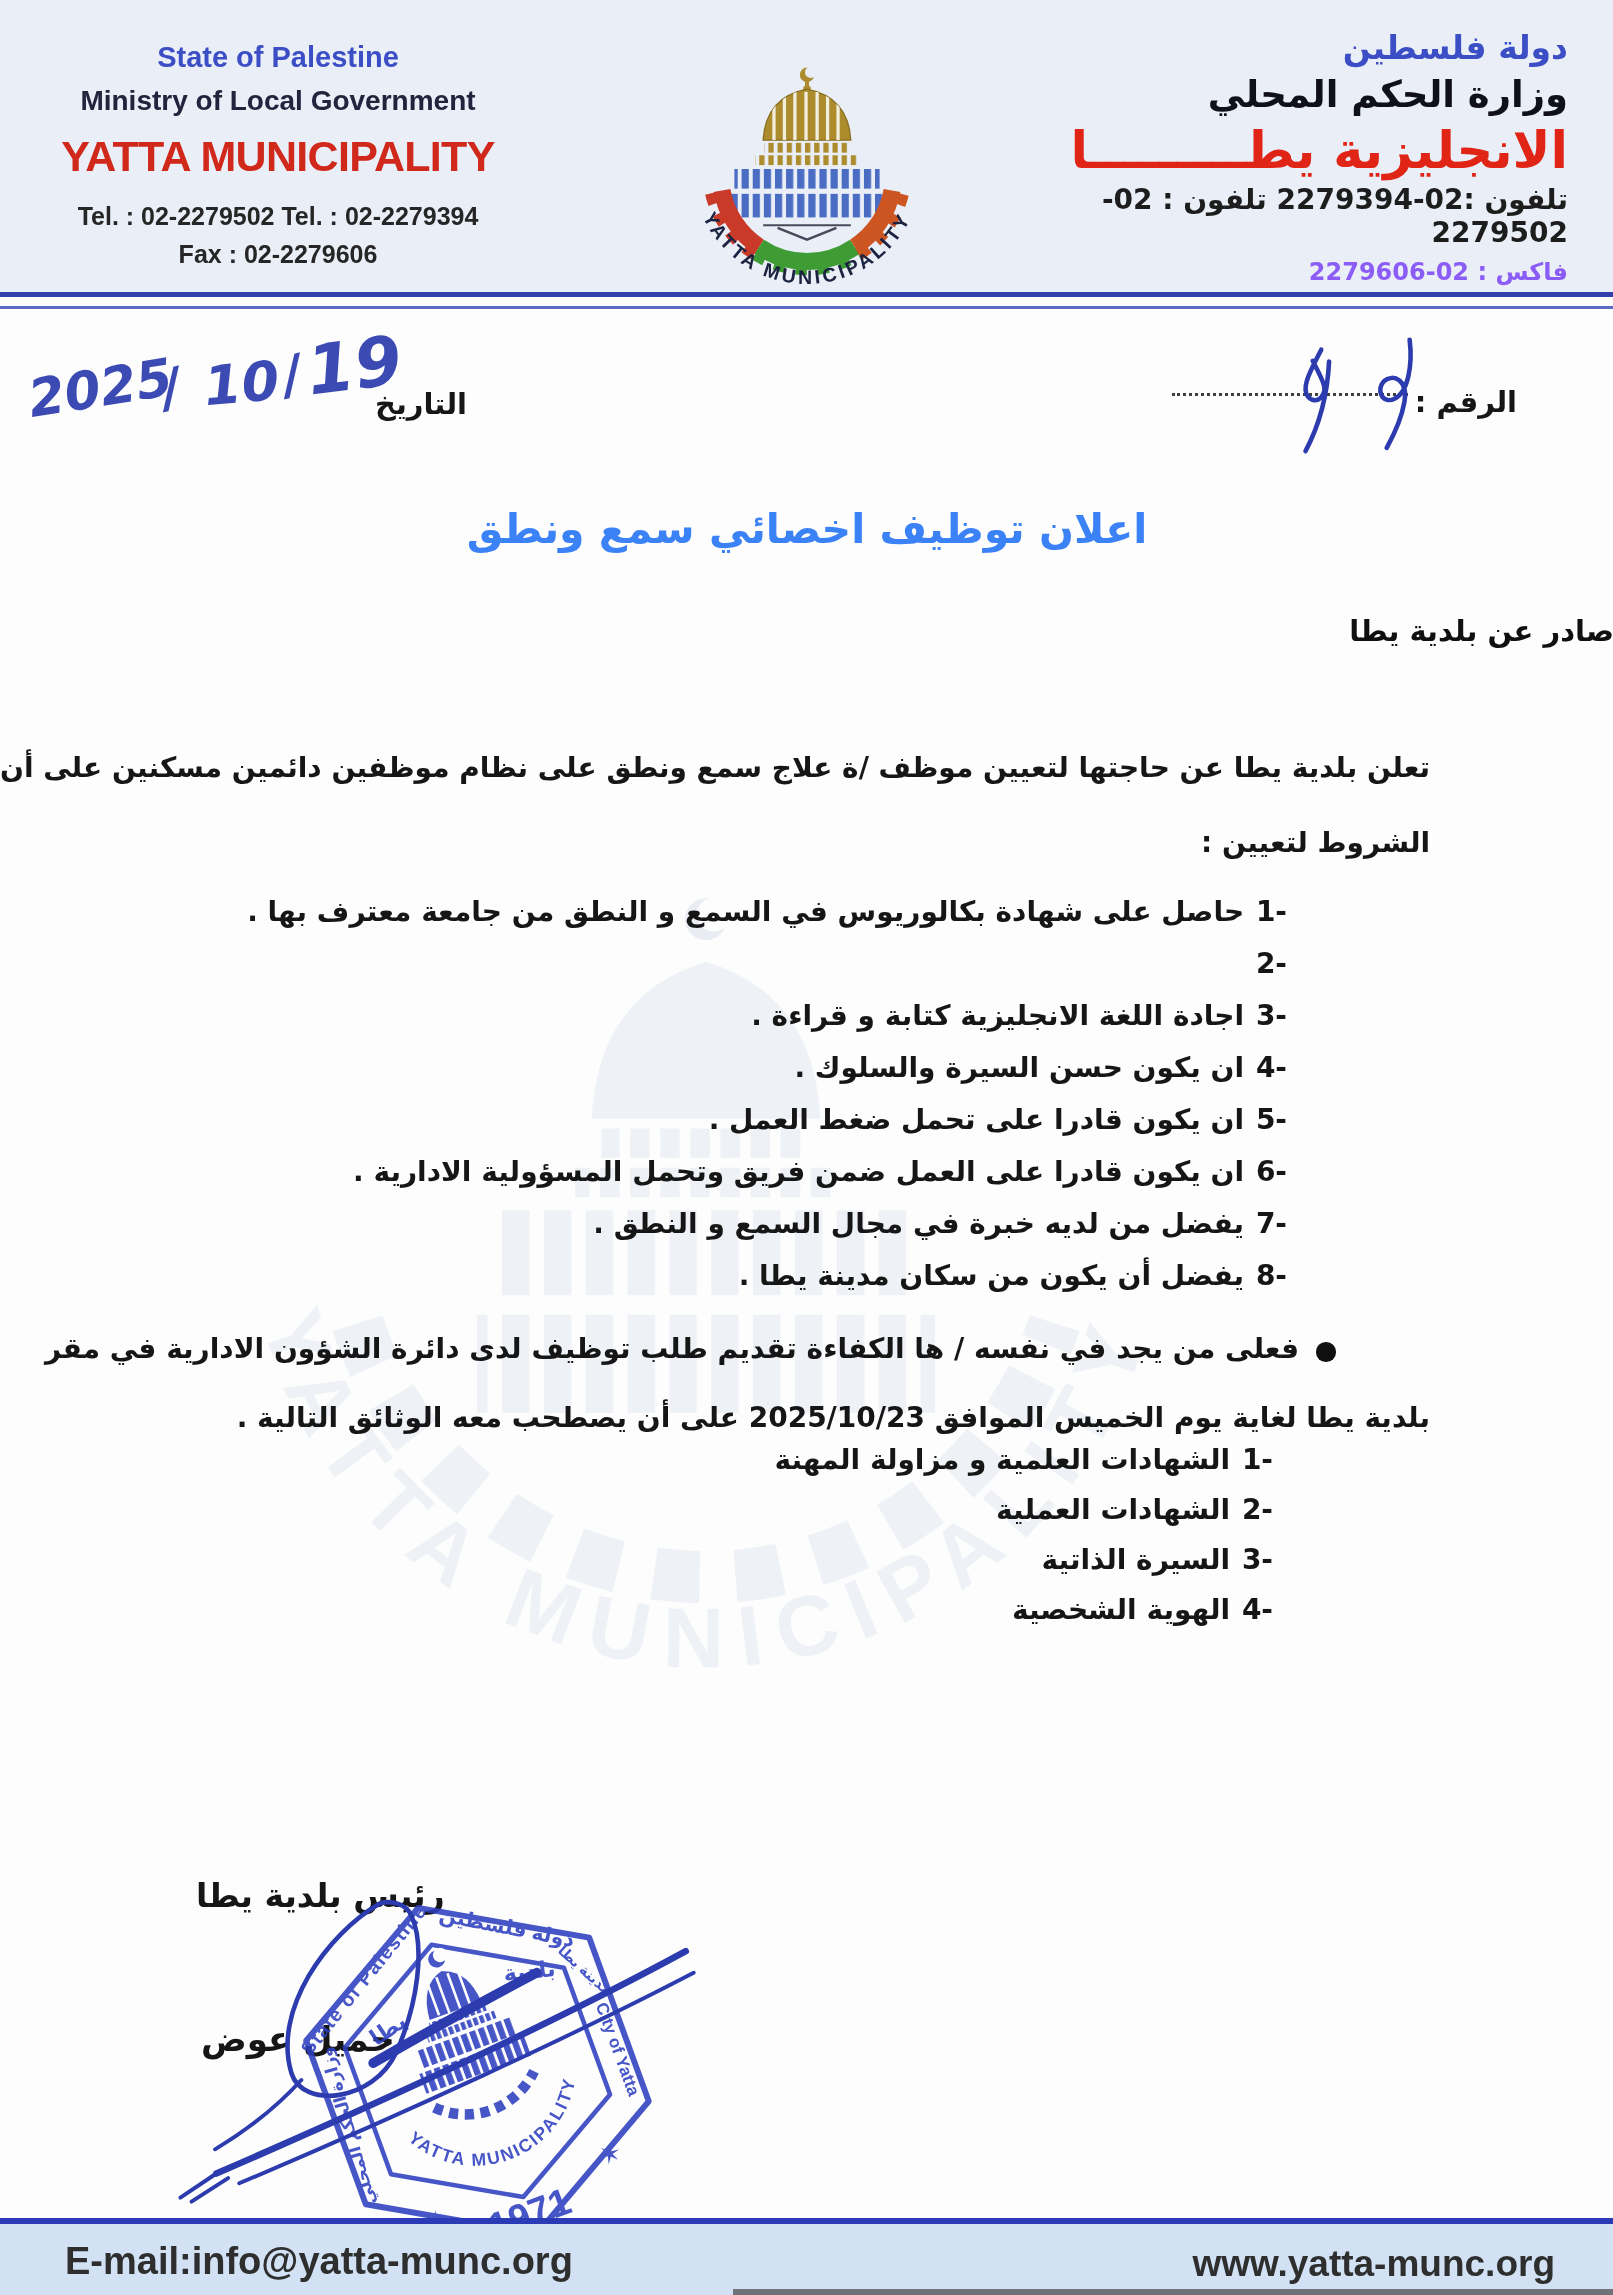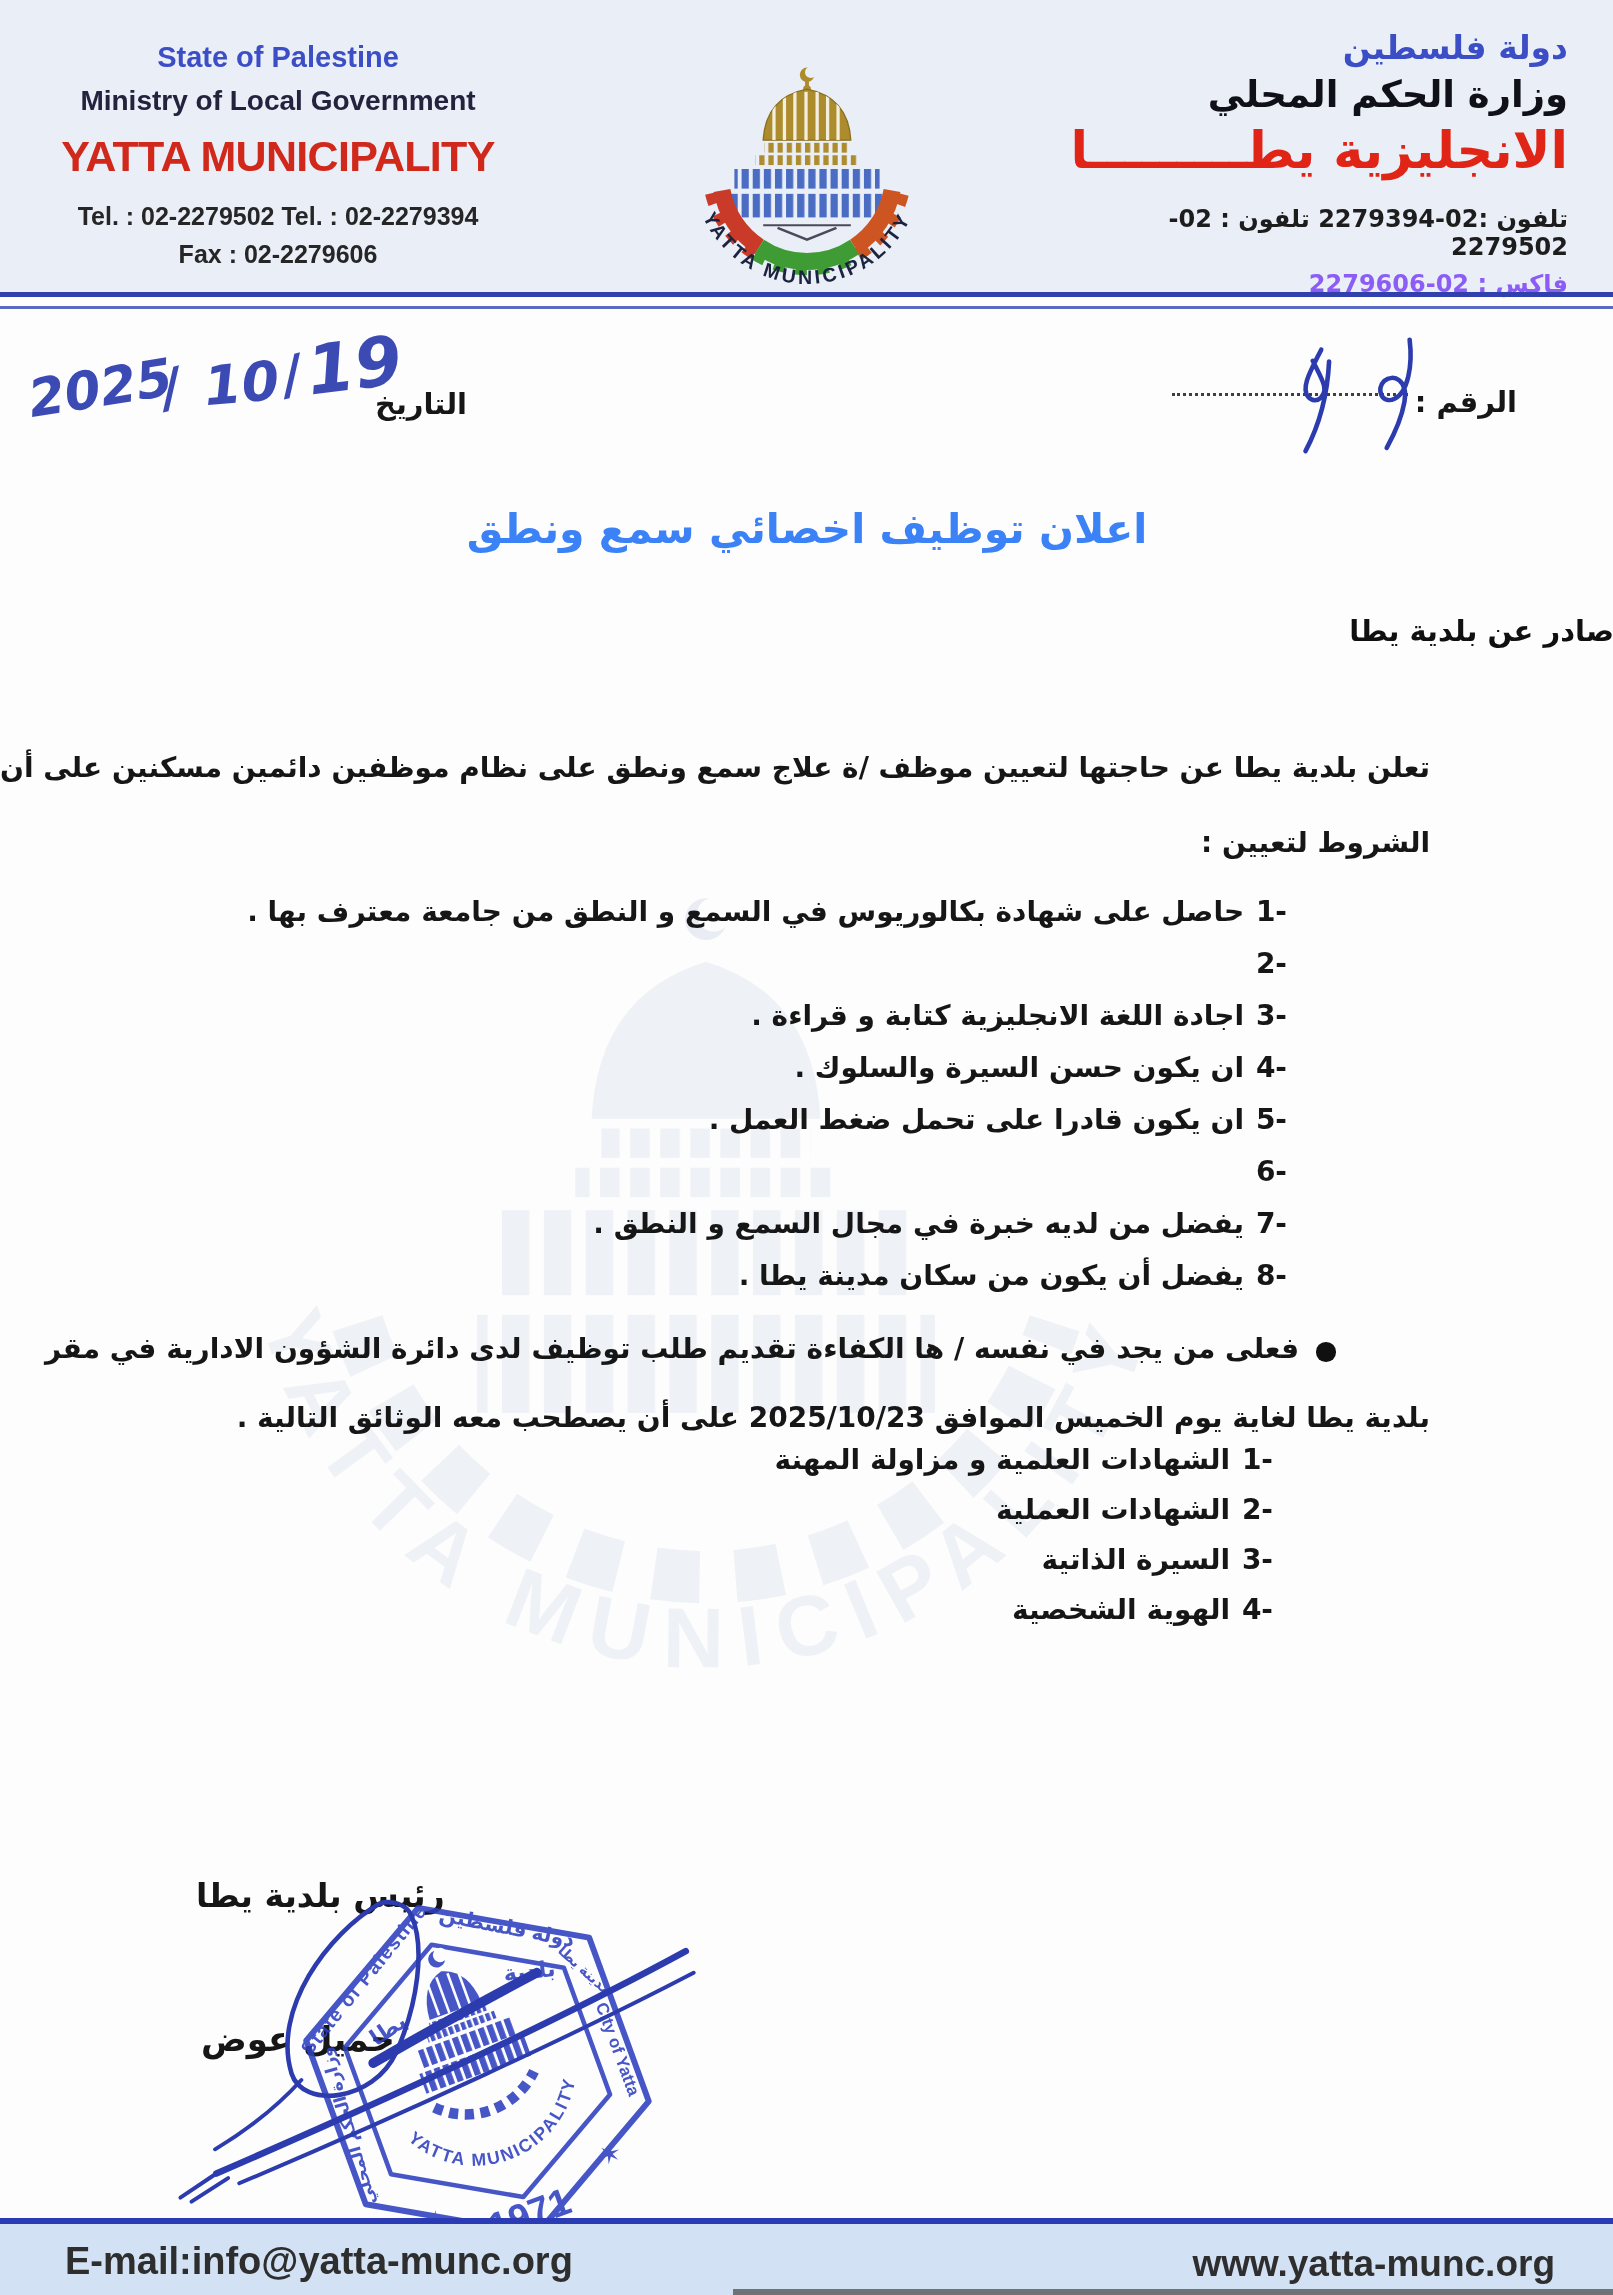--- a/index.html
+++ b/index.html
@@ -105,21 +105,21 @@
     <path d="M 264 292 A 150 150 0 0 0 331 199" fill="none" stroke="#cc5522" stroke-width="20" stroke-dasharray="17 16"></path>
     <text font-size="30" font-weight="bold" letter-spacing="5" fill="#1b2340" font-family="Liberation Sans, DejaVu Sans, sans-serif">
       <textPath href="#lct" startOffset="50%" text-anchor="middle">YATTA MUNICIPALITY</textPath>
     </text>
   </svg>
 
   <div class="abs rtl center" style="right:46px;top:27.5px;width:510px;">
     <div class="b blue-t" style="font-size:33px;">دولة فلسطين</div>
     <div class="b" style="font-size:37px;margin-top:6.5px;color:#101018;">وزارة الحكم المحلي</div>
     <div class="b" style="font-size:51px;margin-top:5.2px;color:#e02517;">الانجليزية يطـــــــــا</div>
-    <div class="b" style="font-size:24px;margin-top:25px;color:#1d1d1d;">تلفون :02-2279394 تلفون : 02-2279502</div>
+    <div class="b" style="font-size:28px;margin-top:3px;color:#1d1d1d;">تلفون :02-2279394 تلفون : 02-2279502</div>
     <div class="b" style="font-size:24px;margin-top:9.2px;color:#8b5cf6;">فاكس : 02-2279606</div>
   </div>
 
   <div class="divider1"></div>
   <div class="divider2"></div>
 
   <div class="abs b rtl" style="right:97px;top:385px;font-size:29px;">الرقم :</div>
   <div class="dotline" style="left:1172px;top:393px;width:236px;"></div>
   <svg class="abs" style="left:1223px;top:330px;" width="203" height="131" viewBox="0 0 310 200">
     <g fill="none" stroke="#2c3bad" stroke-width="7" stroke-linecap="round">
@@ -157,20 +157,21 @@
     <div class="li-row">
         <span class="li-num">4-</span>
         <span>ان يكون حسن السيرة والسلوك .</span>
       </div>
     <div class="li-row">
         <span class="li-num">5-</span>
         <span>ان يكون قادرا على تحمل ضغط العمل .</span>
       </div>
     <div class="li-row">
         <span class="li-num">6-</span>
+        <span>ان يكون قادرا على العمل ضمن فريق وتحمل المسؤولية الادارية .</span>
       </div>
     <div class="li-row">
         <span class="li-num">7-</span>
         <span>يفضل من لديه خبرة في مجال السمع و النطق .</span>
       </div>
     <div class="li-row">
         <span class="li-num">8-</span>
         <span>يفضل أن يكون من سكان مدينة يطا .</span>
       </div>
   </div>

